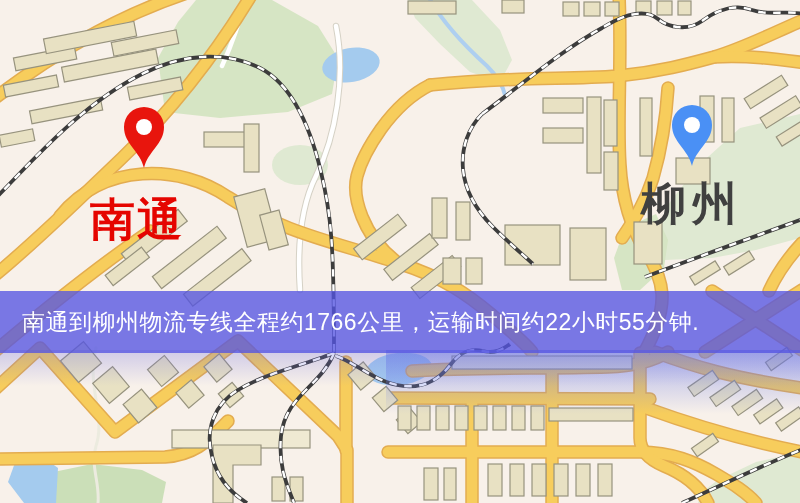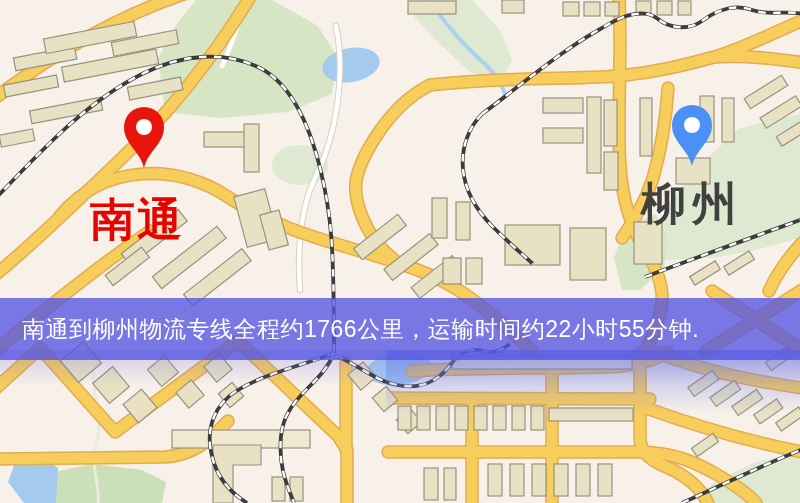--- a/index.html
+++ b/index.html
@@ -285,17 +285,17 @@
 
   <svg class="pin" style="left:668px;top:104px;" viewBox="0 0 48 64">
     <path d="M24,62 C20,45 4,38 4,21 A20,20 0 1 1 44,21 C44,38 28,45 24,62 Z" fill="#4a90f5"></path>
     <circle cx="24" cy="21" r="8" fill="#ffffff"></circle>
   </svg>
 
   <div class="city-label" style="left: 90px; top: 177px; color: rgb(229, 5, 0); margin-top: 20px;">南通</div>
 
   <div class="city-label dest" style="left: 641px; top: 181px; color: #404040;">柳州</div>
 
-  <div class="banner" style="background-color: rgba(85, 85, 226, 0.78); margin-top: 7px;">
+  <div class="banner" style="background-color: rgba(85, 85, 226, 0.78);">
     <span class="banner-text">南通到柳州物流专线全程约1766公里，运输时间约22小时55分钟.</span>
   </div>
 
 </div>
 
 </body></html>

